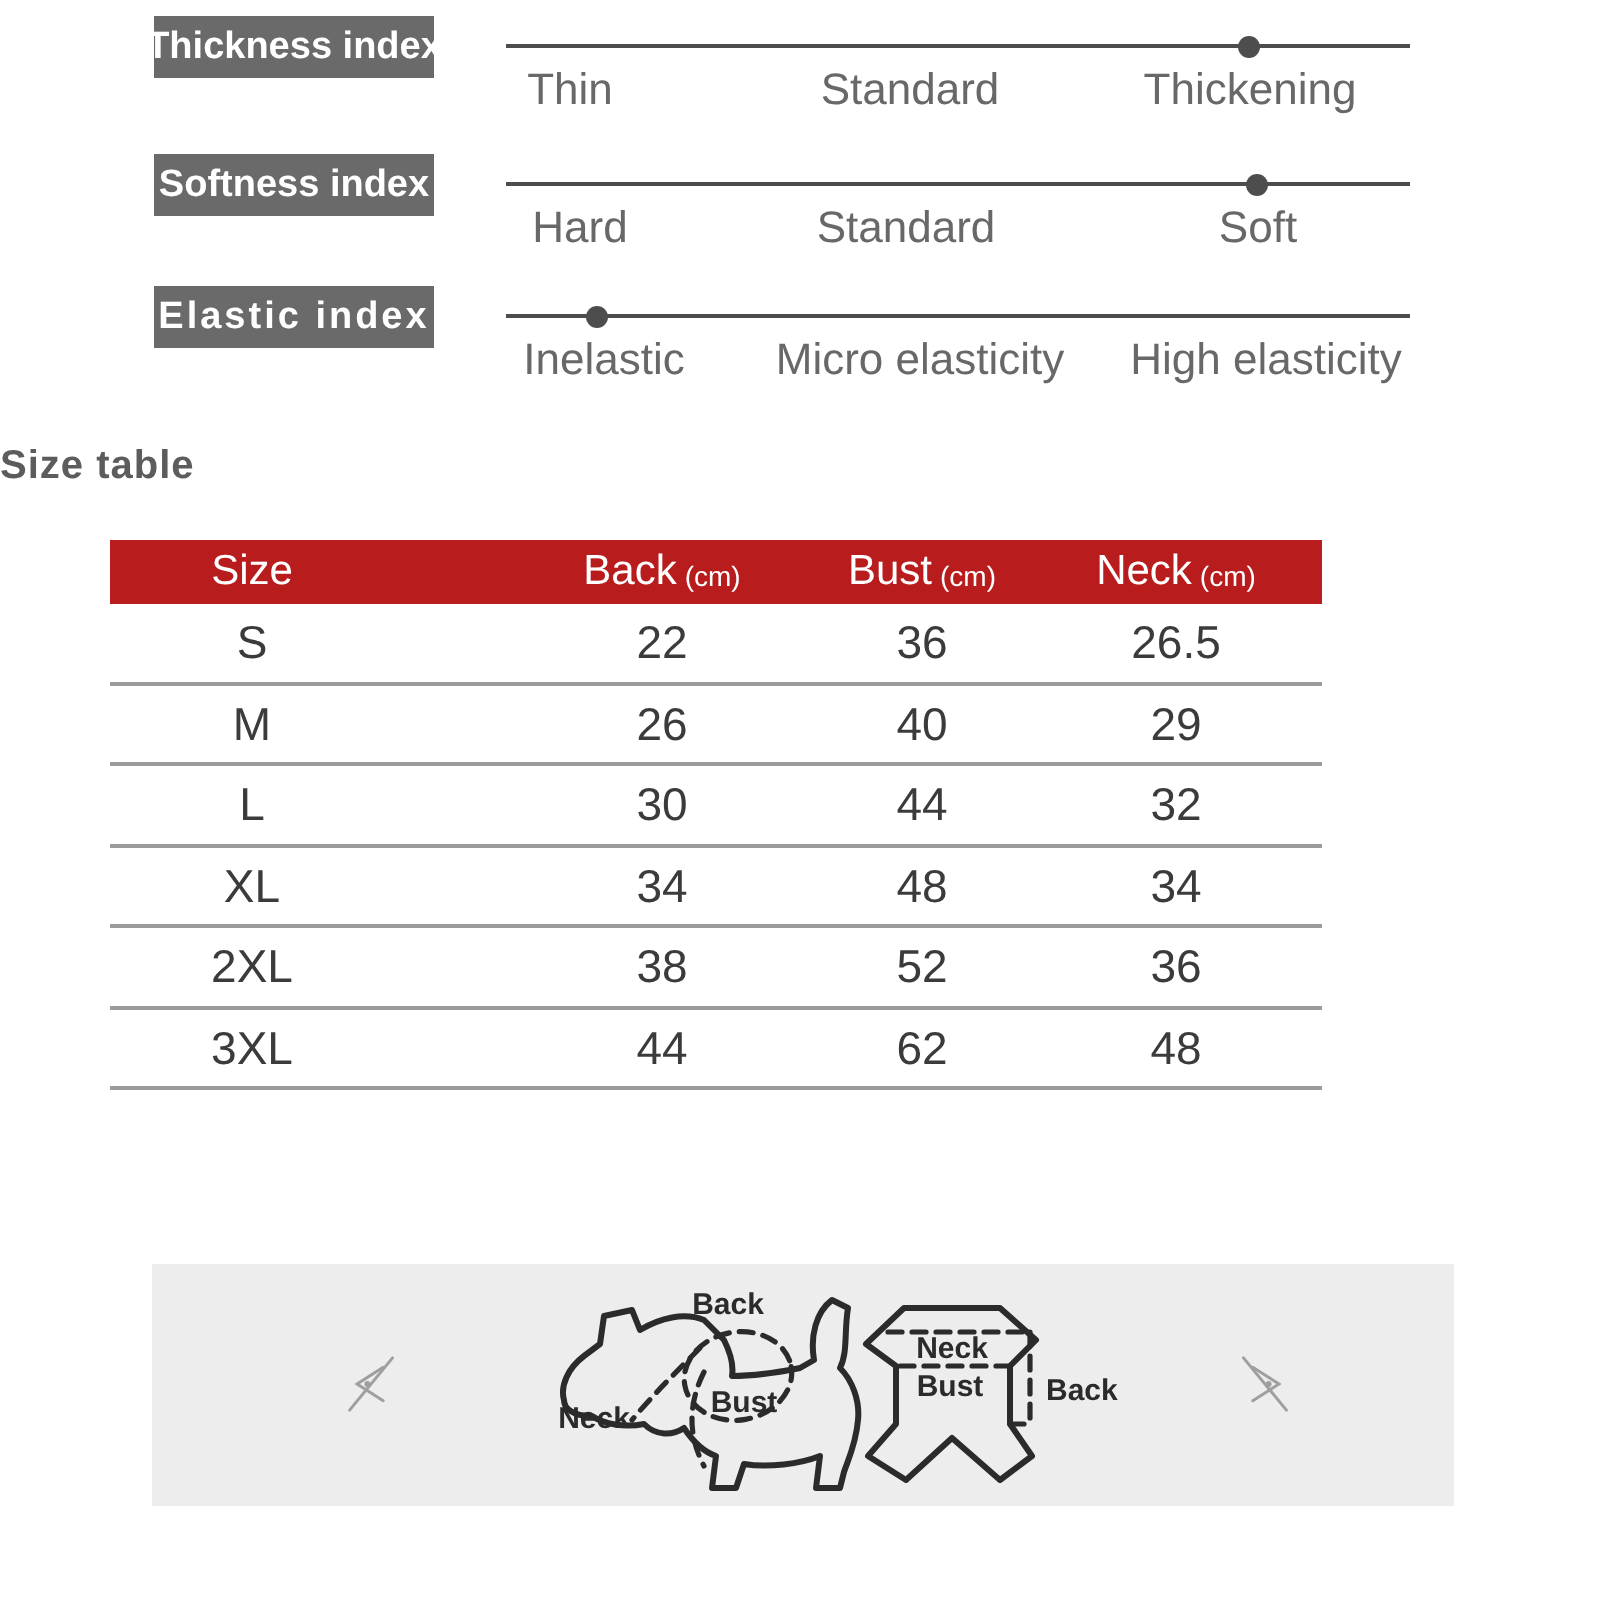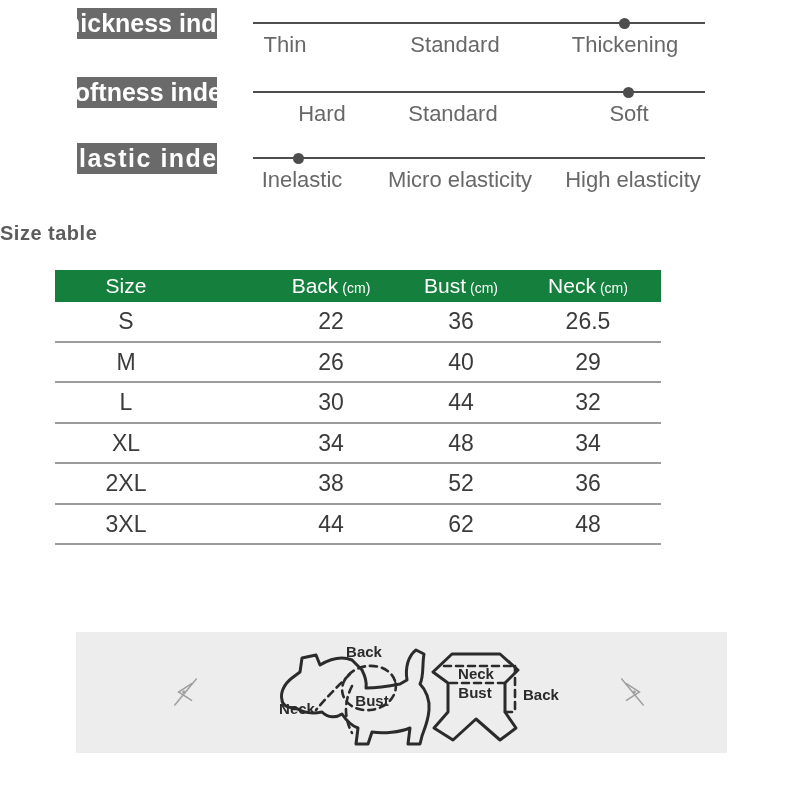--- a/index.html
+++ b/index.html
@@ -4,39 +4,39 @@
 <style>
   html,body{margin:0;padding:0;background:#fff;}
   .page{
     position:relative;width:800px;height:800px;background:#ffffff;
     font-family:"Liberation Sans", sans-serif;overflow:hidden;
   }
   
   .index-row{position:absolute;left:0;width:800px;height:62px;}
   .badge{
     position:absolute;left:77px;top:0;width:140px;height:31px;
-    background:#6a6a6a;color:#fff;font-size:25px;font-weight:bold;
+    background:#6a6a6a;color:#fff;font-size:19px;font-weight:bold;
     display:flex;align-items:center;justify-content:center;white-space:nowrap;
   }
   .badge.spread{letter-spacing:1.5px;}
   .slider{position:absolute;left:253px;top:0;width:452px;height:56px;}
   .track{position:absolute;left:0;top:14px;width:452px;height:2px;background:#4d4d4d;}
   .dot{position:absolute;top:10px;width:11px;height:11px;border-radius:50%;background:#4d4d4d;}
   .lvl{
     position:absolute;top:24px;transform:translateX(-50%);
     font-size:22px;color:#686868;white-space:nowrap;
   }
   
   .title{
     position:absolute;left:0;top:222px;width:780px;text-align:left;
     font-size:20px;font-weight:bold;color:#5c5c5c;letter-spacing:0.5px;margin:0;
   }
   .table{position:absolute;left:55px;top:270px;width:606px;}
   .thead{
-    position:relative;height:32px;background:#15803d;color:#ffffff;
+    position:relative;height:32px;background:#b91c1c;color:#ffffff;
   }
   .hcell{
     position:absolute;top:0;height:32px;transform:translateX(-50%);
     display:flex;align-items:center;gap:4px;white-space:nowrap;
   }
   .hcell .hlabel{font-size:21px;}
   .hcell .hunit{font-size:14px;position:relative;top:2px;}
   .trow{position:relative;height:40.5px;border-bottom:2px solid #9b9b9b;box-sizing:border-box;}
   .tcell{
     position:absolute;top:0;transform:translateX(-50%);line-height:38px;
@@ -76,21 +76,21 @@
         <span class="lvl" style="left:202px;">Standard</span>
         <span class="lvl" style="left:372px;">Thickening</span>
       </div>
     </div>
 
     <div class="index-row" style="top:77px;">
       <div class="badge">Softness index</div>
       <div class="slider">
         <div class="track"></div>
         <div class="dot" style="left:370px;"></div>
-        <span class="lvl" style="left:37px;margin-left:32px;">Hard</span>
+        <span class="lvl" style="left:37px;">Hard</span>
         <span class="lvl" style="left:200px;">Standard</span>
         <span class="lvl" style="left:376px;">Soft</span>
       </div>
     </div>
 
     <div class="index-row" style="top:143px;">
       <div class="badge spread">Elastic index</div>
       <div class="slider">
         <div class="track"></div>
         <div class="dot" style="left:40px;"></div>

